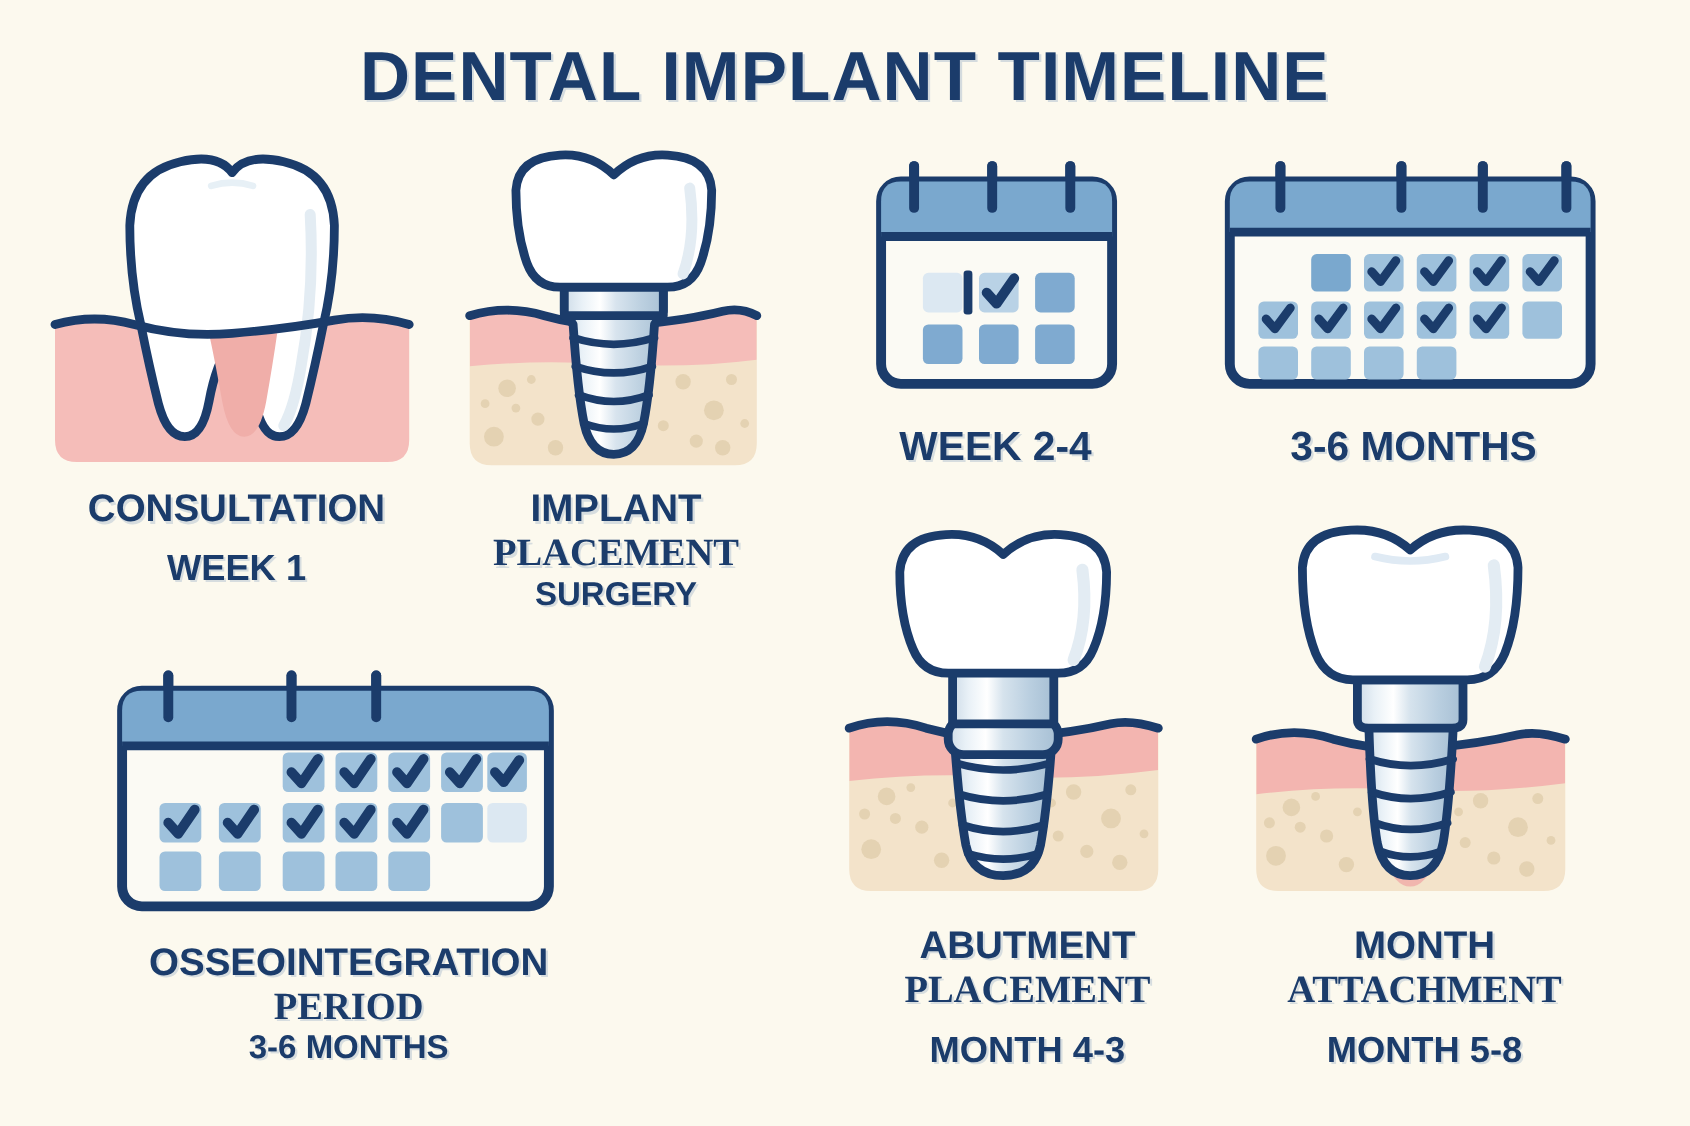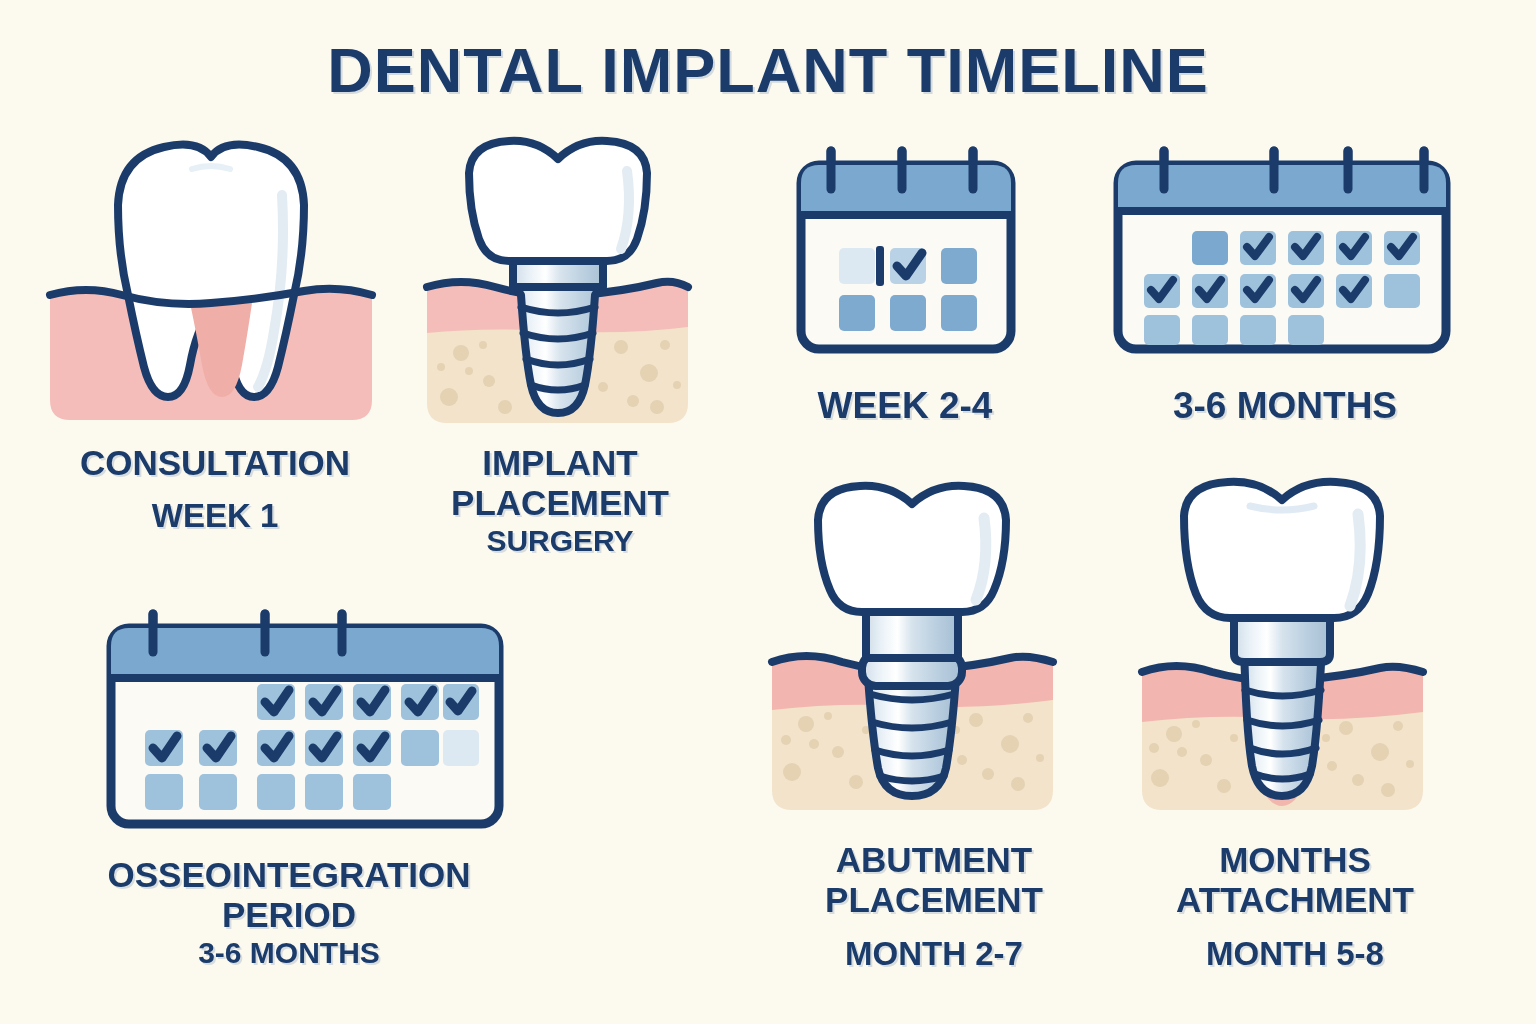--- a/index.html
+++ b/index.html
@@ -17,21 +17,21 @@
     text-shadow:2px 2px 0 rgba(120,150,185,.30);
     white-space:nowrap;
   }
 
   .cap{
     position:absolute;text-align:center;color:#1B3C6B;font-weight:bold;
     text-shadow:2px 2px 0 rgba(120,150,185,.28);
     line-height:1.15;
   }
   .cap .l1{display:block;font-size:35px;}
-  .cap .l2{display:block;font-size:35px;}
+  .cap .l2{display:block;font-size:35px;font-family:Liberation Serif, serif;}
   .cap .l3{display:block;font-size:30px;}
   .cap .sub{display:block;font-size:33px;margin-top:14px;}
   .cap.inline{font-size:37px;}
 
   .fig{position:absolute;}
   svg{display:block;overflow:visible;}
 </style>
 </head>
 <body>
 
@@ -254,21 +254,21 @@
         <g fill="#9EC1DC">
           <rect x="40" y="166" width="38" height="36" rx="5"></rect>
           <rect x="94" y="166" width="38" height="36" rx="5"></rect>
           <rect x="152" y="166" width="38" height="36" rx="5"></rect>
           <rect x="200" y="166" width="38" height="36" rx="5"></rect>
           <rect x="248" y="166" width="38" height="36" rx="5"></rect>
         </g>
       </g>
     </svg>
   </div>
-  <div class="cap" style="left:4px;top:855px;width:570px;">
+  <div class="cap" style="left:32px;top:855px;width:570px;">
     <span class="l1">OSSEOINTEGRATION</span>
     <span class="l2">PERIOD</span>
     <span class="l3">3-6 MONTHS</span>
   </div>
 
   <div class="fig" style="left:770px;top:472px;">
     <svg width="285" height="345" viewBox="0 0 285 345">
       <defs>
         <linearGradient id="metal6" x1="0" y1="0" x2="1" y2="0">
           <stop offset="0%" stop-color="#CEDCE8"></stop>
@@ -314,21 +314,21 @@
       </g>
       <rect x="92" y="182" width="100" height="32" rx="14" fill="url(#metal6)" stroke="#1B3C6B" stroke-width="8"></rect>
       <path d="M96 132 L188 132 L188 186 L96 186 Z" fill="url(#metal6)" stroke="#1B3C6B" stroke-width="8" stroke-linejoin="round"></path>
       <path d="M48 48 Q50 16 90 14 Q120 12 142 32 Q164 12 194 14 Q234 16 236 48 Q236 90 224 118 Q215 140 192 140 L92 140 Q69 140 60 118 Q48 90 48 48 Z" fill="#FFFFFF" stroke="#1B3C6B" stroke-width="8" stroke-linejoin="round"></path>
       <path d="M214 46 Q220 92 206 128" fill="none" stroke="#E3ECF3" stroke-width="11" stroke-linecap="round"></path>
     </svg>
   </div>
   <div class="cap" style="left:784px;top:840px;width:300px;">
     <span class="l1">ABUTMENT</span>
     <span class="l2">PLACEMENT</span>
-    <span class="sub">MONTH 2-7</span>
+    <span class="sub">MONTH 4-3</span>
   </div>
 
   <div class="fig" style="left:1140px;top:472px;">
     <svg width="285" height="345" viewBox="0 0 285 345">
       <defs>
         <linearGradient id="metal7" x1="0" y1="0" x2="1" y2="0">
           <stop offset="0%" stop-color="#CEDCE8"></stop>
             <stop offset="16%" stop-color="#E9F1F7"></stop>
           <stop offset="34%" stop-color="#FFFFFF"></stop>
             <stop offset="50%" stop-color="#D6E3ED"></stop>
@@ -370,18 +370,18 @@
         <path d="M110 276 Q142 288 176 276"></path>
           <path d="M115 302 Q142 312 170 302"></path>
       </g>
       <path d="M94 146 L190 146 L190 182 Q190 190 180 190 L104 190 Q94 190 94 182 Z" fill="url(#metal7)" stroke="#1B3C6B" stroke-width="8" stroke-linejoin="round"></path>
       <path d="M44 44 Q46 12 88 10 Q120 8 142 28 Q164 8 196 10 Q238 12 240 44 Q240 92 228 122 Q218 146 194 146 L90 146 Q66 146 56 122 Q44 92 44 44 Z" fill="#FFFFFF" stroke="#1B3C6B" stroke-width="8" stroke-linejoin="round"></path>
       <path d="M218 42 Q225 94 210 134" fill="none" stroke="#E3ECF3" stroke-width="11" stroke-linecap="round"></path>
       <path d="M110 34 Q142 42 174 34" fill="none" stroke="#DFEAF4" stroke-width="7" stroke-linecap="round"></path>
     </svg>
   </div>
   <div class="cap" style="left:1140px;top:840px;width:310px;">
-    <span class="l1">MONTHS</span>
+    <span class="l1">MONTH</span>
     <span class="l2">ATTACHMENT</span>
     <span class="sub">MONTH 5-8</span>
   </div>
 
 </div>
 
 </body></html>

